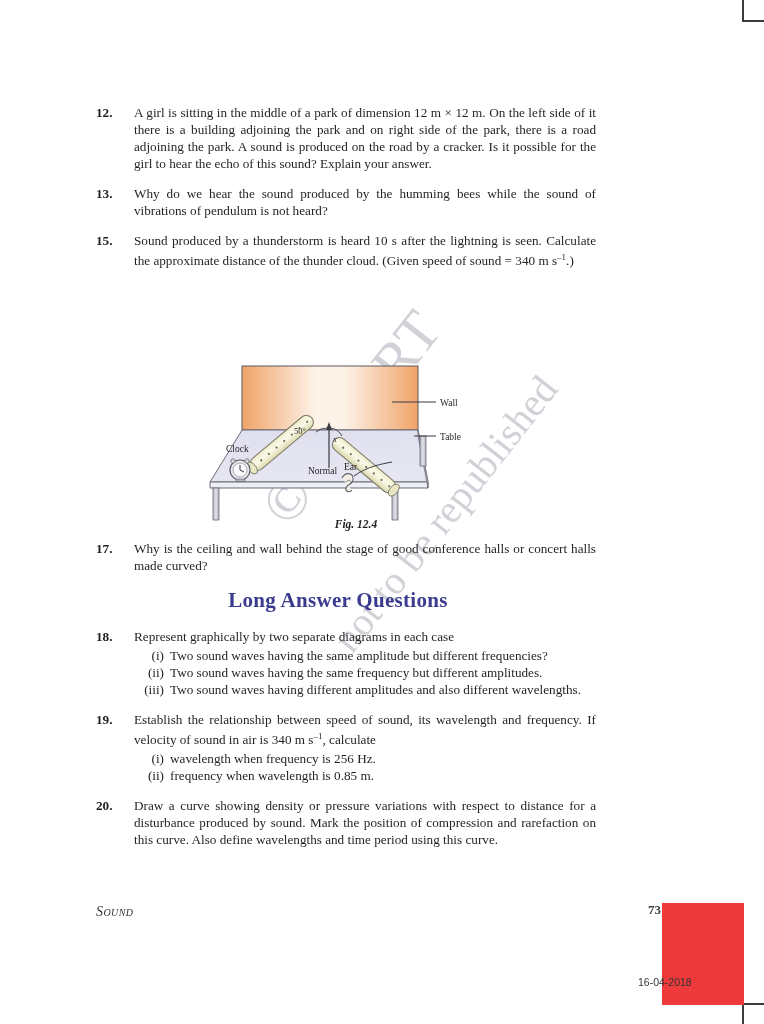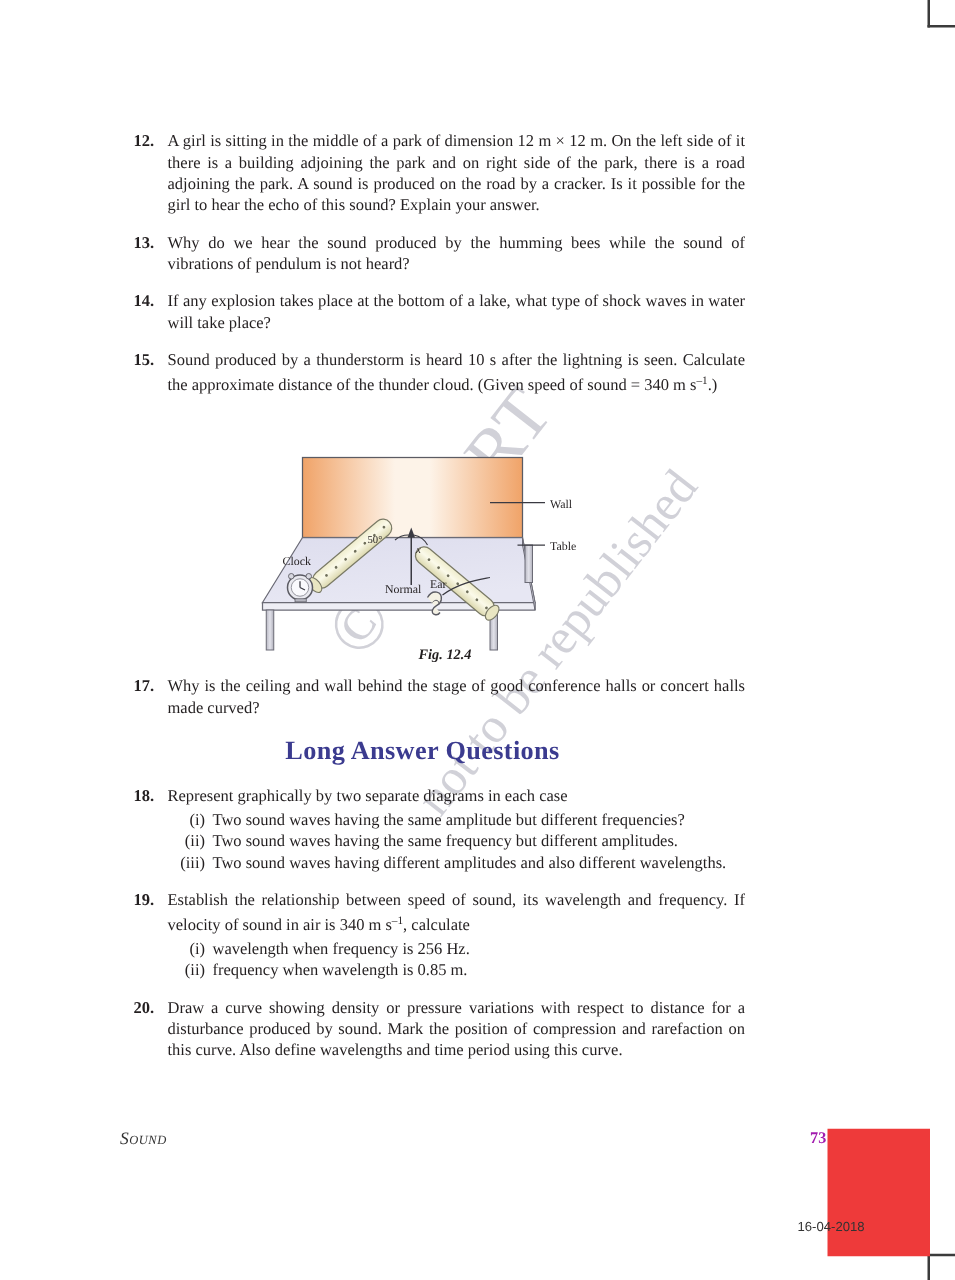--- a/index.html
+++ b/index.html
@@ -84,21 +84,21 @@
 
   .q {
     display: flex;
     margin-bottom: 13px;
   }
   .q-num {
     flex: 0 0 38px;
     font-weight: bold;
     font-size: 13.2px;
     line-height: 17px;
-    text-align: center;
+    text-align: left;
     padding-left: 2px;
   }
   .q-body {
     flex: 1 1 auto;
     font-size: 13.2px;
     line-height: 17px;
     text-align: justify;
   }
   .q-body.nojustify { text-align: left; }
 
@@ -165,21 +165,21 @@
     font-variant: small-caps;
     letter-spacing: .4px;
     color: #333;
   }
   #footer-page {
     position: absolute;
     left: 648px;
     top: 902px;
     font-size: 13px;
     font-weight: bold;
-    color: #a21caf;
+    color: #404040;
   }
   #date-stamp {
     position: absolute;
     left: 618px;
     top: 976px;
     font-size: 10.5px;
     font-family: "Liberation Sans", sans-serif;
     color: #333;
     z-index: 20;
     margin-left: 20px;
@@ -207,24 +207,20 @@
     <div class="q">
       <div class="q-num">12.</div>
       <div class="q-body">A girl is sitting in the middle of a park of dimension 12 m × 12 m. On the left side of it there is a building adjoining the park and  on right side of the park, there is a road adjoining the park. A sound is produced on the road by a cracker.  Is it possible for the girl to hear the echo of this sound? Explain your answer.</div>
     </div>
 
     <div class="q">
       <div class="q-num">13.</div>
       <div class="q-body">Why do we hear the sound produced by the humming bees while the sound of vibrations of pendulum is not heard?</div>
     </div>
 
-    <div class="q">
-      <div class="q-num">14.</div>
-      <div class="q-body">If any explosion takes place at the bottom of a lake, what type of shock waves in water will take place?</div>
-    </div>
 
     <div class="q">
       <div class="q-num">15.</div>
       <div class="q-body"><span>Sound produced by a thunderstorm is heard 10 s after the lightning is seen. Calculate the approximate distance of the thunder cloud. (Given speed of sound = 340 m s</span><sup>–1</sup><span>.)</span></div>
     </div>
 
 
   </div>
 
   <div id="figure-block">

